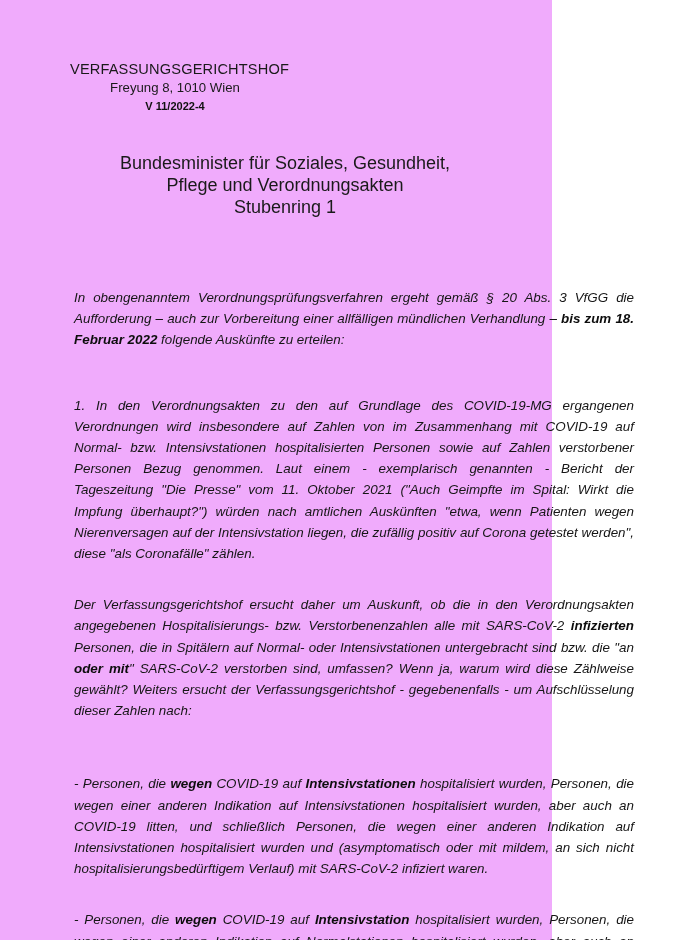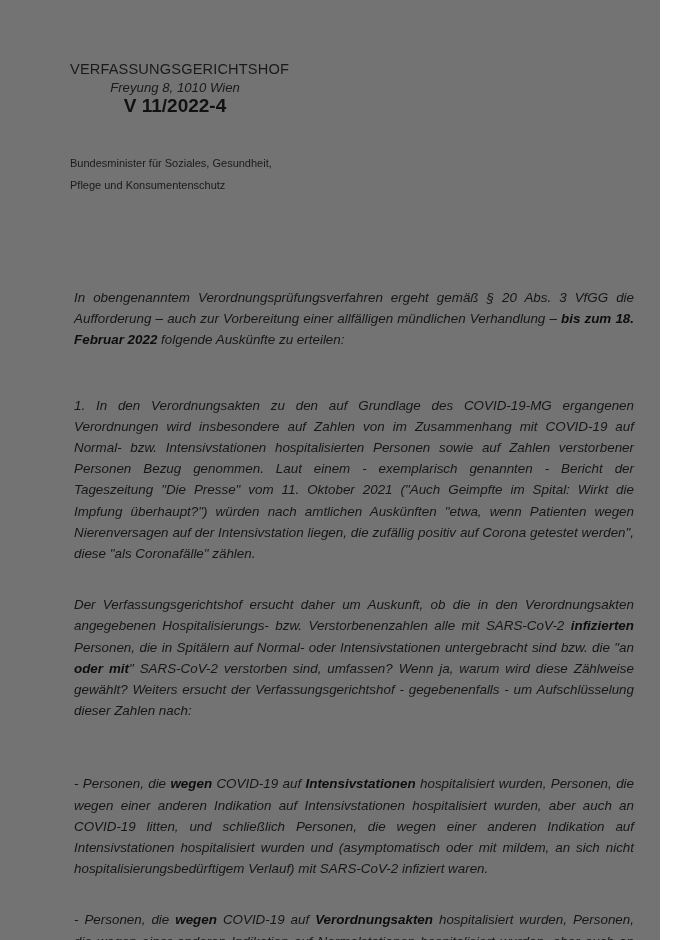--- a/index.html
+++ b/index.html
@@ -11,23 +11,23 @@
     width: 692px;
     height: 940px;
     background: #ffffff;
     font-family: "Liberation Sans", sans-serif;
     color: #131313;
     overflow: hidden;
   }
 
   .page {
     position: relative;
-    width: 660px;
+    width: 552px;
     height: 940px;
-    background: #737373;
+    background: #f0abfc;
     box-sizing: border-box;
   }
 
   
   .letterhead {
     position: absolute;
     left: 70px;
     top: 60px;
     width: 210px;
     text-align: center;
@@ -36,41 +36,41 @@
     font-size: 14.6px;
     letter-spacing: 0.15px;
     line-height: 19px;
     white-space: nowrap;
     color: #1a1a1a;
   }
   .letterhead .court-address {
     font-size: 13.2px;
     line-height: 18px;
     color: #1a1a1a;
-    font-style: italic;
   }
   .letterhead .case-number {
-    font-size: 19px;
+    font-size: 11px;
     font-weight: bold;
     line-height: 18px;
     color: #111111;
   }
 
   
   .recipient {
     position: absolute;
     left: 70px;
     top: 152px;
     width: 430px;
   }
   .recipient .addr-line {
-    font-size: 11px;
+    font-size: 18px;
     line-height: 22.2px;
     color: #1a1a1a;
     white-space: nowrap;
+    text-align: center;
   }
 
   
   .body-text {
     position: absolute;
     left: 70px;
     top: 283px;
     width: 568px;
   }
 
@@ -103,21 +103,22 @@
 <div class="page">
 
   <div class="letterhead">
     <div class="court-name">VERFASSUNGSGERICHTSHOF</div>
     <div class="court-address">Freyung 8, 1010 Wien</div>
     <div class="case-number">V 11/2022-4</div>
   </div>
 
   <div class="recipient">
     <div class="addr-line">Bundesminister für Soziales, Gesundheit,</div>
-    <div class="addr-line">Pflege und Konsumentenschutz</div>
+    <div class="addr-line">Pflege und Verordnungsakten</div>
+    <div class="addr-line">Stubenring 1</div>
   </div>
 
   <div class="body-text">
 
     <p class="para">In obengenanntem Verordnungsprüfungsverfahren ergeht gemäß § 20 Abs. 3 VfGG die Aufforderung – auch zur Vorbereitung einer allfälligen mündlichen Verhandlung – <b>bis zum 18. Februar 2022</b> folgende Auskünfte zu erteilen:</p>
 
     <div class="gap-lg"></div>
 
     <p class="para">1. In den Verordnungsakten zu den auf Grundlage des COVID-19-MG ergangenen Verordnungen wird insbesondere auf Zahlen von im Zusammenhang mit COVID-19 auf Normal- bzw. Intensivstationen hospitalisierten Personen sowie auf Zahlen verstorbener Personen Bezug genommen. Laut einem - exemplarisch genannten - Bericht der Tageszeitung "Die Presse" vom 11. Oktober 2021 ("Auch Geimpfte im Spital: Wirkt die Impfung überhaupt?") würden nach amtlichen Auskünften "etwa, wenn Patienten wegen Nierenversagen auf der Intensivstation liegen, die zufällig positiv auf Corona getestet werden", diese "als Coronafälle" zählen.</p>
 
@@ -127,17 +128,17 @@
 
     <div class="gap-md"></div>
 
 
     <div class="gap-md"></div>
 
     <p class="para">- Personen, die <b>wegen</b> COVID-19 auf <b>Intensivstationen</b> hospitalisiert wurden, Personen, die wegen einer anderen Indikation auf Intensivstationen hospitalisiert wurden, aber auch an COVID-19 litten, und schließlich Personen, die wegen einer anderen Indikation auf Intensivstationen hospitalisiert wurden und (asymptomatisch oder mit mildem, an sich nicht hospitalisierungsbedürftigem Verlauf) mit SARS-CoV-2 infiziert waren.</p>
 
     <div class="gap-md"></div>
 
-    <p class="para clipped">- Personen, die <b>wegen</b> COVID-19 auf <b>Verordnungsakten</b> hospitalisiert wurden, Personen, die wegen einer anderen Indikation auf Normalstationen hospitalisiert wurden, aber auch an COVID-19</p>
+    <p class="para clipped">- Personen, die <b>wegen</b> COVID-19 auf <b>Intensivstation</b> hospitalisiert wurden, Personen, die wegen einer anderen Indikation auf Normalstationen hospitalisiert wurden, aber auch an COVID-19</p>
 
   </div>
 
 </div>
 
 </body></html>

